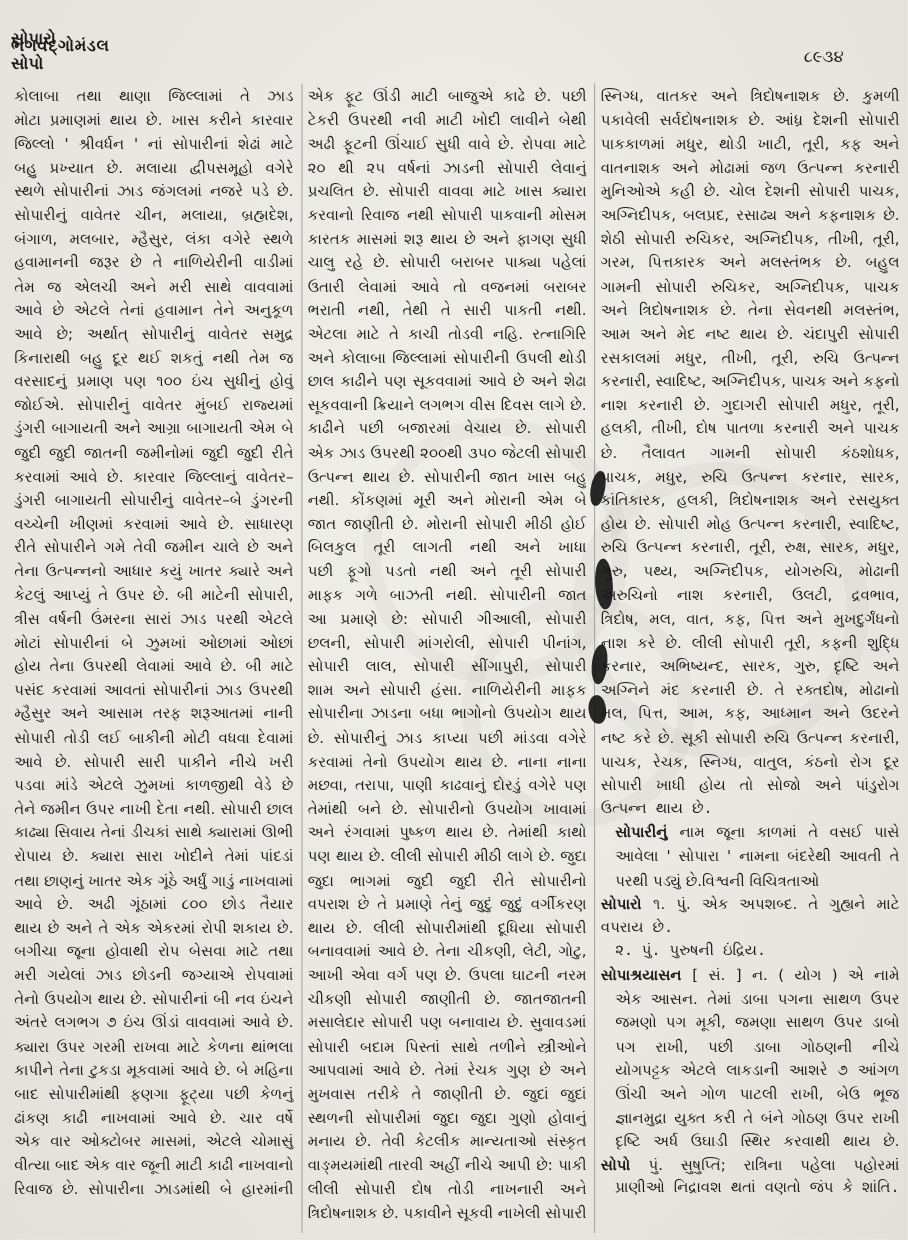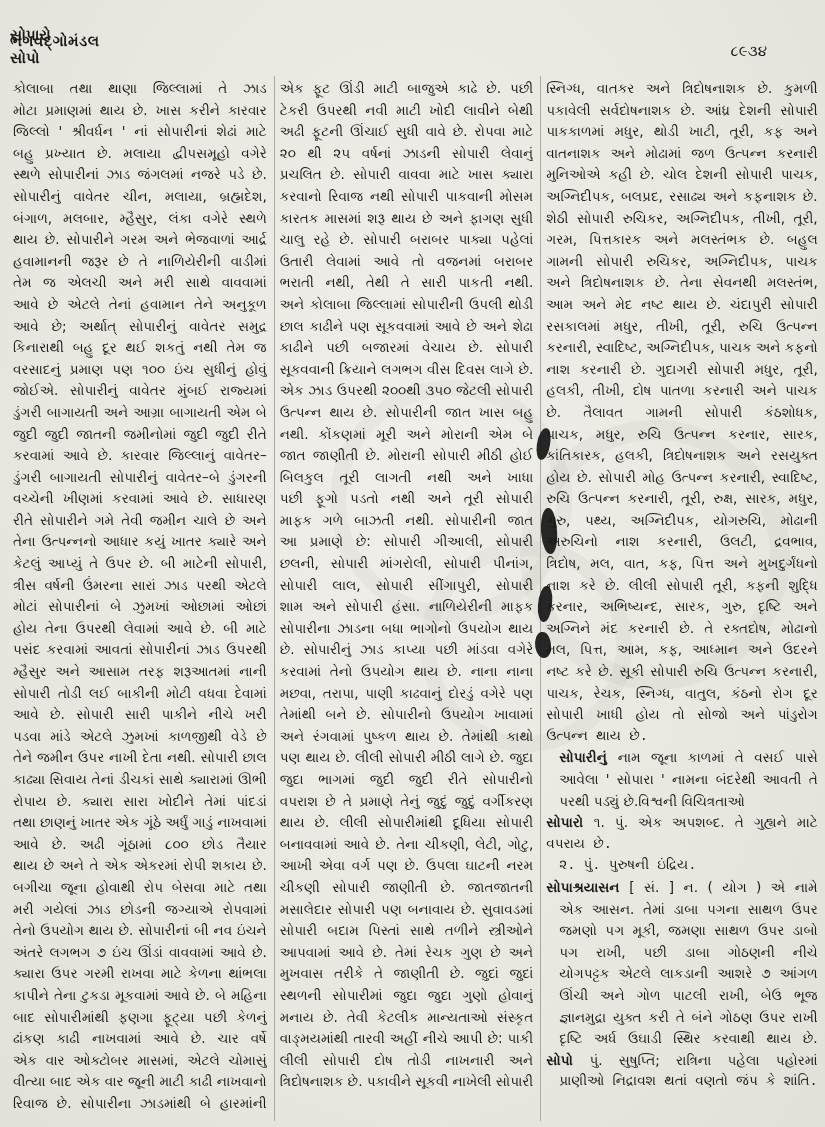--- a/index.html
+++ b/index.html
@@ -55,21 +55,20 @@
 
 <div class="columns">
   <div class="col">
       <div class="line">કોલાબા તથા થાણા જિલ્લામાં તે ઝાડ</div>
       <div class="line">મોટા પ્રમાણમાં થાય છે. ખાસ કરીને કારવાર</div>
       <div class="line">જિલ્લો ' શ્રીવર્ધન ' નાં સોપારીનાં શેઢાં માટે</div>
       <div class="line">બહુ પ્રખ્યાત છે. મલાયા દ્વીપસમૂહો વગેરે</div>
       <div class="line">સ્થળે સોપારીનાં ઝાડ જંગલમાં નજરે પડે છે.</div>
       <div class="line">સોપારીનું વાવેતર ચીન, મલાયા, બ્રહ્મદેશ,</div>
       <div class="line">બંગાળ, મલબાર, મ્હૈસુર, લંકા વગેરે સ્થળે</div>
-      <div class="line">થાય છે. સોપારીને ગરમ અને ભેજવાળાં આર્દ્ર</div>
       <div class="line">હવામાનની જરૂર છે તે નાળિયેરીની વાડીમાં</div>
       <div class="line">તેમ જ એલચી અને મરી સાથે વાવવામાં</div>
       <div class="line">આવે છે એટલે તેનાં હવામાન તેને અનુકૂળ</div>
       <div class="line">આવે છે; અર્થાત્ સોપારીનું વાવેતર સમુદ્ર</div>
       <div class="line">કિનારાથી બહુ દૂર થઈ શકતું નથી તેમ જ</div>
       <div class="line">વરસાદનું પ્રમાણ પણ ૧૦૦ ઇંચ સુધીનું હોવું</div>
       <div class="line">જોઈએ. સોપારીનું વાવેતર મુંબઈ રાજ્યમાં</div>
       <div class="line">ડુંગરી બાગાયતી અને આગ્રા બાગાયતી એમ બે</div>
       <div class="line">જુદી જુદી જાતની જમીનોમાં જુદી જુદી રીતે</div>
       <div class="line">કરવામાં આવે છે. કારવાર જિલ્લાનું વાવેતર–</div>
@@ -108,24 +107,25 @@
       <div class="line">એક ફૂટ ઊંડી માટી બાજુએ કાઢે છે. પછી</div>
       <div class="line">ટેકરી ઉપરથી નવી માટી ખોદી લાવીને બેથી</div>
       <div class="line">અઢી ફૂટની ઊંચાઈ સુધી વાવે છે. રોપવા માટે</div>
       <div class="line">૨૦ થી ૨૫ વર્ષનાં ઝાડની સોપારી લેવાનું</div>
       <div class="line">પ્રચલિત છે. સોપારી વાવવા માટે ખાસ ક્યારા</div>
       <div class="line">કરવાનો રિવાજ નથી સોપારી પાકવાની મોસમ</div>
       <div class="line">કારતક માસમાં શરૂ થાય છે અને ફાગણ સુધી</div>
       <div class="line">ચાલુ રહે છે. સોપારી બરાબર પાક્યા પહેલાં</div>
       <div class="line">ઉતારી લેવામાં આવે તો વજનમાં બરાબર</div>
       <div class="line">ભરાતી નથી, તેથી તે સારી પાકતી નથી.</div>
+      <div class="line">એટલા માટે તે કાચી તોડવી નહિ. રત્નાગિરિ</div>
       <div class="line">અને કોલાબા જિલ્લામાં સોપારીની ઉપલી થોડી</div>
       <div class="line">છાલ કાઢીને પણ સૂકવવામાં આવે છે અને શેઢા</div>
+      <div class="line">સૂકવવાની ક્રિયાને લગભગ વીસ દિવસ લાગે છે.</div>
       <div class="line">કાઢીને પછી બજારમાં વેચાય છે. સોપારી</div>
-      <div class="line">સૂકવવાની ક્રિયાને લગભગ વીસ દિવસ લાગે છે.</div>
       <div class="line">એક ઝાડ ઉપરથી ૨૦૦થી ૩૫૦ જેટલી સોપારી</div>
       <div class="line">ઉત્પન્ન થાય છે. સોપારીની જાત ખાસ બહુ</div>
       <div class="line">નથી. કોંકણમાં મૂરી અને મોરાની એમ બે</div>
       <div class="line">જાત જાણીતી છે. મોરાની સોપારી મીઠી હોઈ</div>
       <div class="line">બિલકુલ તૂરી લાગતી નથી અને ખાધા</div>
       <div class="line">પછી ફૂગો પડતો નથી અને તૂરી સોપારી</div>
       <div class="line">માફક ગળે બાઝતી નથી. સોપારીની જાત</div>
       <div class="line">આ પ્રમાણે છે: સોપારી ગીઆલી, સોપારી</div>
       <div class="line">છલની, સોપારી માંગરોલી, સોપારી પીનાંગ,</div>
       <div class="line">સોપારી લાલ, સોપારી સીંગાપુરી, સોપારી</div>

